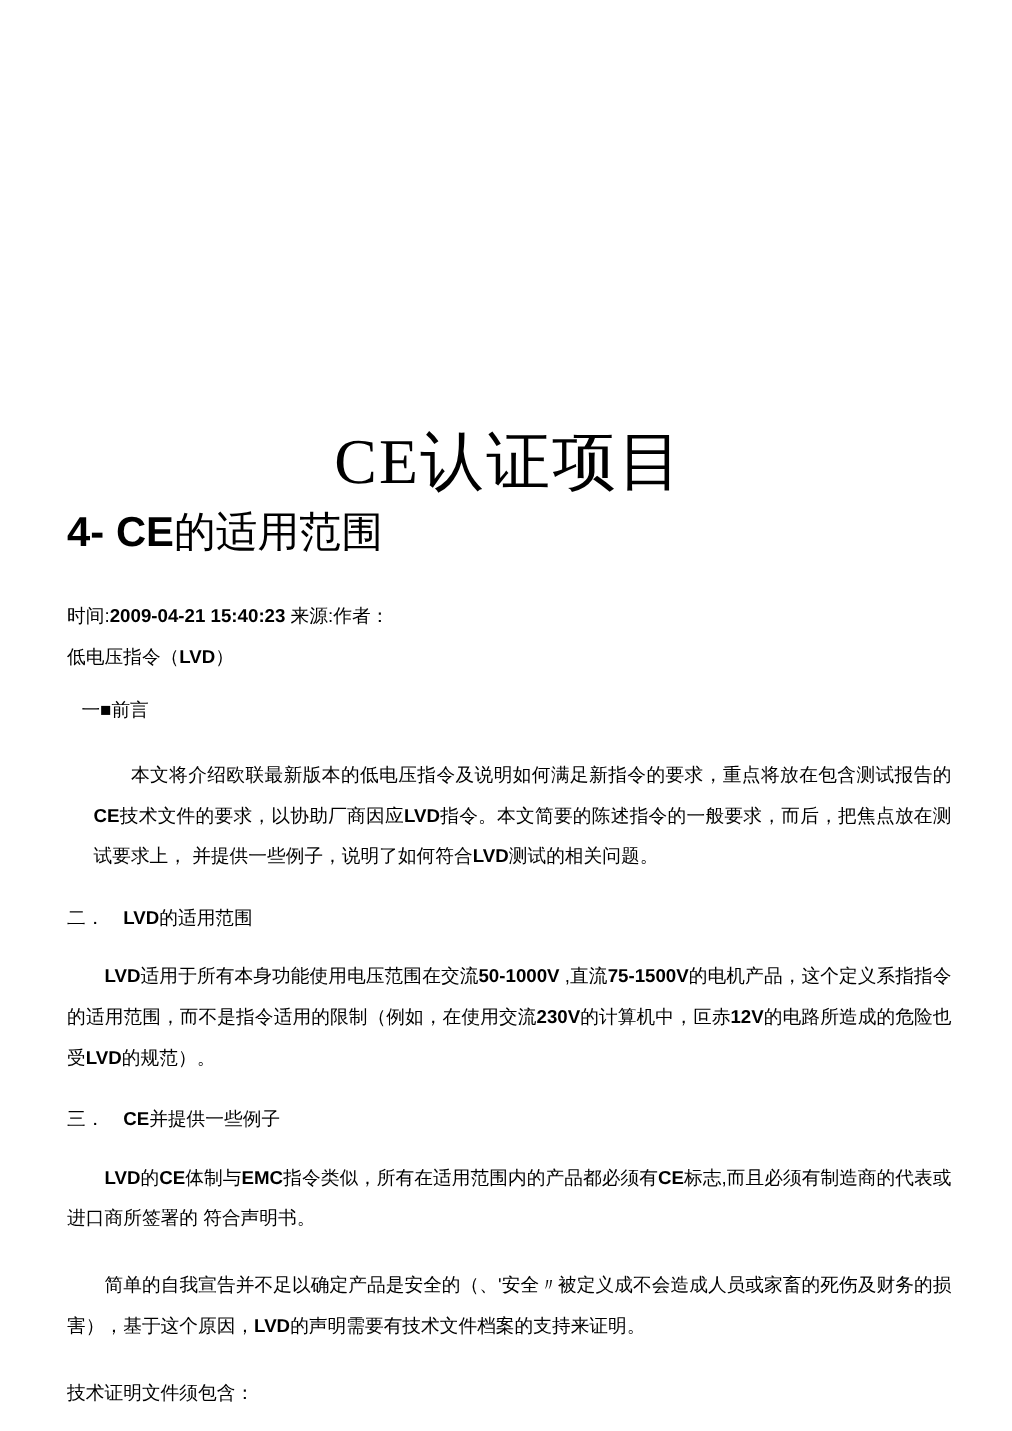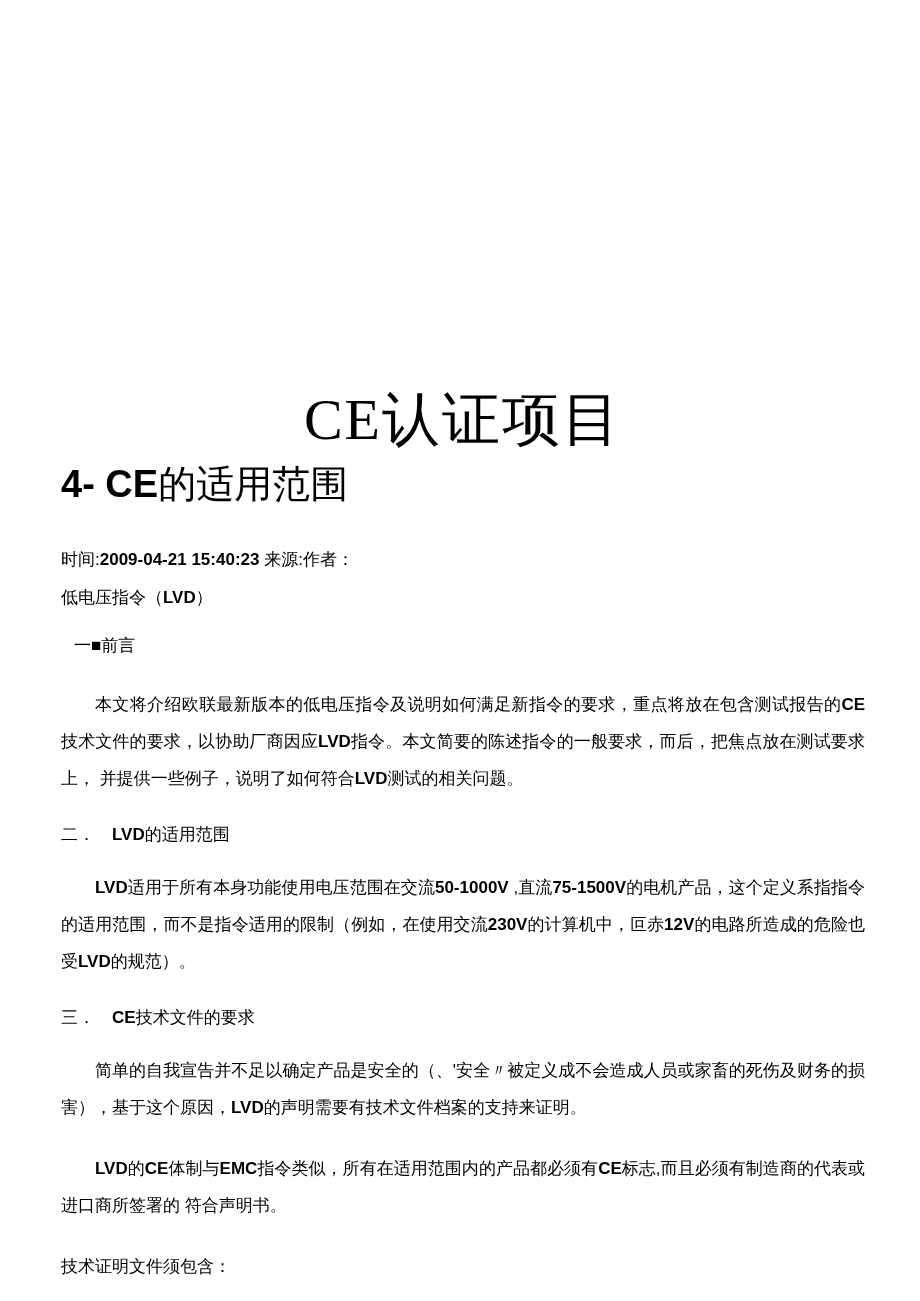--- a/index.html
+++ b/index.html
@@ -52,21 +52,21 @@
   }
   .sec-indent { padding-left: 13px; }
   .body-p {
     margin: 24px 0 0 0;
     font-size: 17px;
     line-height: 37px;
     text-align: justify;
   }
   .indent2 { text-indent: 2em; }
   .b { font-weight: 700; }
-  .mt-lg { margin-top: 30px; }
+  .mt-lg { margin-top: 30px; margin-left: 24px; }
   .mt-sm { }
 </style>
 </head>
 <body>
 
 <div class="page">
 
   <h1 class="main-title">CE认证项目</h1>
 
   <h2 class="article-heading"><span class="b">4- CE</span><span>的适用范围</span></h2>
@@ -77,21 +77,21 @@
 
   <p class="sec sec-indent"><span>一■前言</span></p>
 
   <p class="body-p indent2 mt-lg"><span>本文将介绍欧联最新版本的低电压指令及说明如何满足新指令的要求，重点将放在包含测试报告的</span><span class="b">CE</span><span>技术文件的要求，以协助厂商因应</span><span class="b">LVD</span><span>指令。本文简要的陈述指令的一般要求，而后，把焦点放在测试要求上， 并提供一些例子，说明了如何符合</span><span class="b">LVD</span><span>测试的相关问题。</span></p>
 
   <p class="sec mt-sm"><span>二．　</span><span class="b">LVD</span><span>的适用范围</span></p>
 
   <p class="body-p indent2"><span class="b">LVD</span><span>适用于所有本身功能使用电压范围在交流</span><span class="b">50-1000V</span><span> ,直流</span><span class="b">75-1500V</span><span>的电机产品，这个定义系指指令的适用范围，而不是指令适用的限制（例如，在使用交流</span><span class="b">230V</span><span>的计算机中，叵赤</span><span class="b">12V</span><span>的电路所造成的危险也受</span><span class="b">LVD</span><span>的规范）。</span></p>
 
 
-  <p class="sec"><span>三．　</span><span class="b">CE</span><span>技术文件的要求</span></p>
+  <p class="sec"><span>三．　</span><span class="b">CE</span><span>并提供一些例子</span></p>
+
+  <p class="body-p indent2 mt-sm"><span class="b">LVD</span><span>的</span><span class="b">CE</span><span>体制与</span><span class="b">EMC</span><span>指令类似，所有在适用范围内的产品都必须有</span><span class="b">CE</span><span>标志,而且必须有制造商的代表或进口商所签署的 符合声明书。</span></p>
 
   <p class="body-p indent2 mt-sm"><span>简单的自我宣告并不足以确定产品是安全的（、'安全〃被定义成不会造成人员或家畜的死伤及财务的损害），基于这个原</span><span>因，</span><span class="b">LVD</span><span>的声明需要有技术文件档案的支持来证明。</span></p>
-
-  <p class="body-p indent2 mt-sm"><span class="b">LVD</span><span>的</span><span class="b">CE</span><span>体制与</span><span class="b">EMC</span><span>指令类似，所有在适用范围内的产品都必须有</span><span class="b">CE</span><span>标志,而且必须有制造商的代表或进口商所签署的 符合声明书。</span></p>
 
   <p class="body-p mt-sm"><span>技术证明文件须包含：</span></p>
 
 </div>
 
 </body></html>

